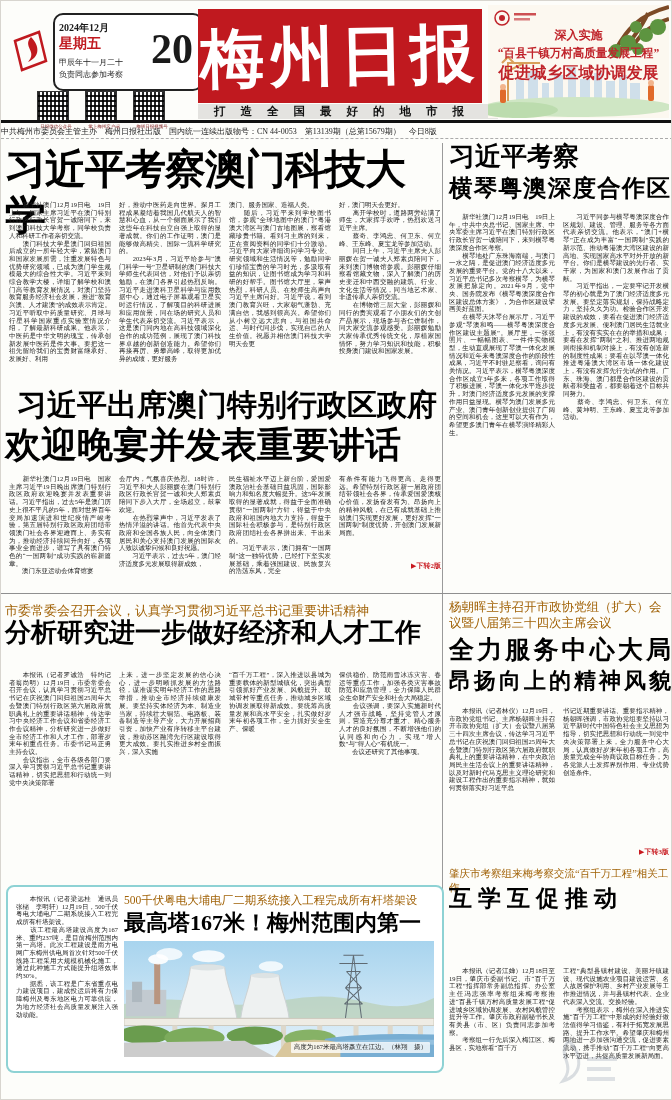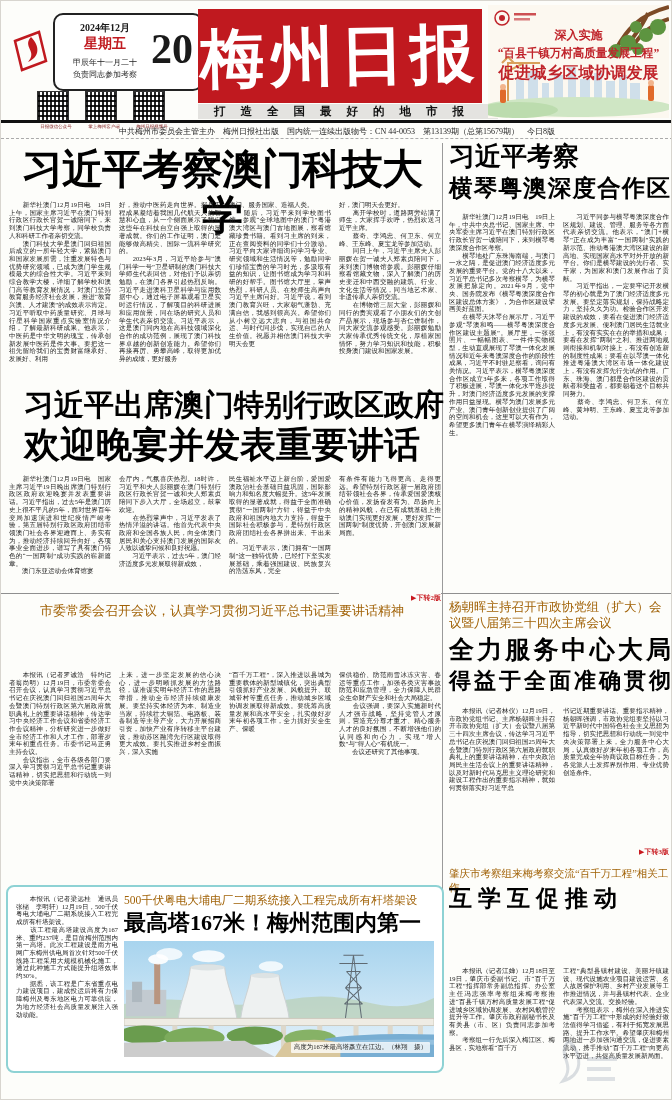--- a/index.html
+++ b/index.html
@@ -5,21 +5,21 @@
   html,body{margin:0;padding:0;background:#e9e7e2;}
   .page{position:relative;width:672px;height:1100px;background:#fdfdfa;margin:0 auto;
         overflow:hidden;font-family:"Liberation Serif","DejaVu Serif",serif;color:#1a1a1a;
         border:1px solid #d8d5cf;box-sizing:border-box;}
   .abs{position:absolute;}
   .hl{font-family:"Liberation Serif","DejaVu Serif",serif;font-weight:900;color:#000;}
   .col{position:absolute;font-size:6.5px;line-height:7.7px;text-align:justify;
        white-space:pre-wrap;overflow:hidden;color:#222;}
   .kicker{font-weight:normal;color:#a16207;}
   .jump{position:absolute;text-align:right;color:#c8191f;font-size:7px;font-weight:bold;background:#fdfdfa;}
-  .center{text-align:center;}
+  .center{text-align:left;}
   .masthead{background:#c0191f;display:flex;align-items:center;justify-content:center;}
   .masthead-title{color:#fff;font-weight:900;font-size:64px;letter-spacing:6px;
        font-family:"Liberation Serif","DejaVu Serif",serif;transform:rotate(-1.2deg);}
   .slogan{background:#e4e3e0;font-weight:bold;font-size:11.5px;letter-spacing:15px;
        padding-left:16px;white-space:nowrap;overflow:hidden;color:#111;line-height:15px;}
   .qr{width:30px;height:30px;border:1px solid #333;background-color:#fff;
       background-image:repeating-linear-gradient(0deg,rgba(0,0,0,.85) 0 2px,transparent 2px 5px),
                        repeating-linear-gradient(90deg,rgba(0,0,0,.85) 0 2px,transparent 2px 4px);}
   .qr-label{font-size:4.5px;color:#7e1a1a;text-align:center;width:38px;margin-top:1px;
       font-family:"Liberation Sans",sans-serif;white-space:nowrap;overflow:hidden;}
@@ -151,34 +151,35 @@
   <div class="abs hl center" style="left:16px;top:386px;width:434px;font-size:30px;line-height:36px">习近平出席澳门特别行政区政府</div>
   <div class="abs hl center" style="left:4px;top:426px;width:434px;font-size:36px;line-height:36px">欢迎晚宴并发表重要讲话</div>
   <div class="col" style="left:8px;top:474px;width:102px;height:112px">　　新华社澳门12月19日电　国家主席习近平19日晚出席澳门特别行政区政府欢迎晚宴并发表重要讲话。习近平指出，过去5年是澳门历史上很不平凡的5年，面对世界百年变局加速演进和世纪疫情严峻考验，第五届特别行政区政府团结带领澳门社会各界迎难而上、务实有为，推动经济持续回升向好，各项事业全面进步，谱写了具有澳门特色的“一国两制”成功实践的崭新篇章。
 　　澳门东亚运动会体育馆宴</div>
   <div class="col" style="left:118px;top:474px;width:102px;height:112px">会厅内，气氛喜庆热烈。18时许，习近平和夫人彭丽媛在澳门特别行政区行政长官贺一诚和夫人郑素贞陪同下步入大厅，全场起立，鼓掌欢迎。
 　　在热烈掌声中，习近平发表了热情洋溢的讲话。他首先代表中央政府和全国各族人民，向全体澳门居民和关心支持澳门发展的国际友人致以诚挚问候和良好祝愿。
 　　习近平表示，过去5年，澳门经济适度多元发展取得新成效，</div>
   <div class="col" style="left:228px;top:474px;width:102px;height:112px">民生福祉水平迈上新台阶，爱国爱澳政治社会基础日益巩固，国际影响力和知名度大幅提升。这5年发展取得的显著成就，得益于全面准确贯彻“一国两制”方针，得益于中央政府和祖国内地大力支持，得益于国际社会积极参与，是特别行政区政府团结社会各界拼出来、干出来的。
 　　习近平表示，澳门拥有“一国两制”这一独特优势，已经打下坚实发展基础，乘着强国建设、民族复兴的浩荡东风，完全</div>
   <div class="col" style="left:338px;top:474px;width:102px;height:112px">有条件有能力飞得更高、走得更远。希望特别行政区新一届政府团结带领社会各界，传承爱国爱澳核心价值，发扬奋发有为、昂扬向上的精神风貌，在已有成就基础上推动澳门实现更好发展，更好发挥“一国两制”制度优势，开创澳门发展新局面。</div>
-  <div class="jump" style="left:338px;top:592px;width:102px">▶下转2版</div>
+  <div class="jump" style="left:338px;top:560px;width:102px">▶下转2版</div>
 
   <div class="abs kicker center" style="left:4px;top:601px;width:434px;font-size:13px">市委常委会召开会议，认真学习贯彻习近平总书记重要讲话精神</div>
+  <div class="abs hl center" style="left:4px;top:616px;width:434px;font-size:26px;line-height:32px">分析研究进一步做好经济和人才工作</div>
   <div class="col" style="left:8px;top:670px;width:102px;height:202px">　　本报讯（记者罗诚浩　特约记者翁尚明）12月19日，市委常委会召开会议，认真学习贯彻习近平总书记在庆祝澳门回归祖国25周年大会暨澳门特别行政区第六届政府就职典礼上的重要讲话精神，传达学习中央经济工作会议和省委经济工作会议精神，分析研究进一步做好全市经济工作和人才工作，部署岁末年初重点任务。市委书记马正勇主持会议。
 　　会议指出，全市各级各部门要深入学习贯彻习近平总书记重要讲话精神，切实把思想和行动统一到党中央决策部署</div>
   <div class="col" style="left:118px;top:670px;width:102px;height:202px">上来，进一步坚定发展的信心决心，进一步明晰抓发展的方法路径，谋准谋实明年经济工作的思路举措，推动全市经济持续健康发展。要坚持实体经济为本、制造业当家，持续壮大铜箔、电路板、装备制造等主导产业，大力开展招商引资，加快产业有序转移主平台建设，推动苏区融湾先行区建设取得更大成效。要扎实推进乡村全面振兴，深入实施</div>
   <div class="col" style="left:228px;top:670px;width:102px;height:202px">“百千万工程”，深入推进以县城为重要载体的新型城镇化，突出典型引领抓好产业发展、风貌提升、联城带村等重点任务，推动城乡区域协调发展取得新成效。要统筹高质量发展和高水平安全，扎实做好岁末年初各项工作，全力抓好安全生产、保暖</div>
   <div class="col" style="left:338px;top:670px;width:102px;height:202px">保供稳价、防范雨雪冰冻灾害、春运等重点工作，加强各类灾害事故防范和应急管理，全力保障人民群众生命财产安全和社会大局稳定。
 　　会议强调，要深入实施新时代人才强市战略，坚持党管人才原则，营造充分尊才重才、精心服务人才的良好氛围，不断增强他们的认同感和向心力，实现“增人数”与“得人心”有机统一。
 　　会议还研究了其他事项。</div>
 
   <div class="abs kicker" style="left:448px;top:598px;width:222px;font-size:12.5px;line-height:16px">杨朝晖主持召开市政协党组（扩大）会议暨八届第三十四次主席会议</div>
   <div class="abs hl" style="left:448px;top:634px;width:222px;font-size:25px;line-height:30px;text-align:justify;text-align-last:justify">全力服务中心大局</div>
-  <div class="abs hl" style="left:448px;top:666px;width:222px;font-size:22px;line-height:28px;text-align:justify;text-align-last:justify">得益于全面准确贯彻</div>
+  <div class="abs hl" style="left:448px;top:666px;width:222px;font-size:22px;line-height:28px;text-align:justify;text-align-last:justify">昂扬向上的精神风貌</div>
   <div class="col" style="left:448px;top:706px;width:106px;height:150px">　　本报讯（记者林仪）12月19日，市政协党组书记、主席杨朝晖主持召开市政协党组（扩大）会议暨八届第三十四次主席会议，传达学习习近平总书记在庆祝澳门回归祖国25周年大会暨澳门特别行政区第六届政府就职典礼上的重要讲话精神，在中央政治局民主生活会议上的重要讲话精神，以及对新时代马克思主义理论研究和建设工程作出的重要指示精神，就如何贯彻落实好习近平总</div>
   <div class="col" style="left:562px;top:706px;width:106px;height:150px">书记近期重要讲话、重要指示精神，杨朝晖强调，市政协党组要坚持以习近平新时代中国特色社会主义思想为指导，切实把思想和行动统一到党中央决策部署上来，全力服务中心大局，认真做好岁末年初各项工作，高质量完成全年协商议政目标任务，为各党派人士发挥界别作用、专业优势创造条件。</div>
   <div class="jump" style="left:562px;top:846px;width:106px">▶下转3版</div>
 
   <div class="abs photo-box" style="left:5px;top:884px;width:434px;height:184px">
     <div class="col" style="left:8px;top:8px;width:102px;height:164px">　　本报讯（记者梁远桂　通讯员张槠　李明轩）12月19日，500千伏粤电大埔电厂二期系统接入工程完成所有杆塔架设。
 　　该工程最高塔建设高度为167米、重约237吨，是目前梅州范围内第一高塔。此次工程建设是南方电网广东梅州供电局首次针对500千伏线路工程采用大规模机械化施工，通过此种施工方式能提升组塔效率约30%。
 　　据悉，该工程是广东省重点电力建设项目，建成投运后将有力保障梅州及粤东地区电力可靠供应，为地方经济社会高质量发展注入强劲动能。</div>
     <div class="abs kicker" style="left:116px;top:6px;width:312px;font-size:11.5px">500千伏粤电大埔电厂二期系统接入工程完成所有杆塔架设</div>
     <div class="abs hl" style="left:116px;top:22px;width:312px;font-size:22px;line-height:28px">最高塔167米！梅州范围内第一</div>

